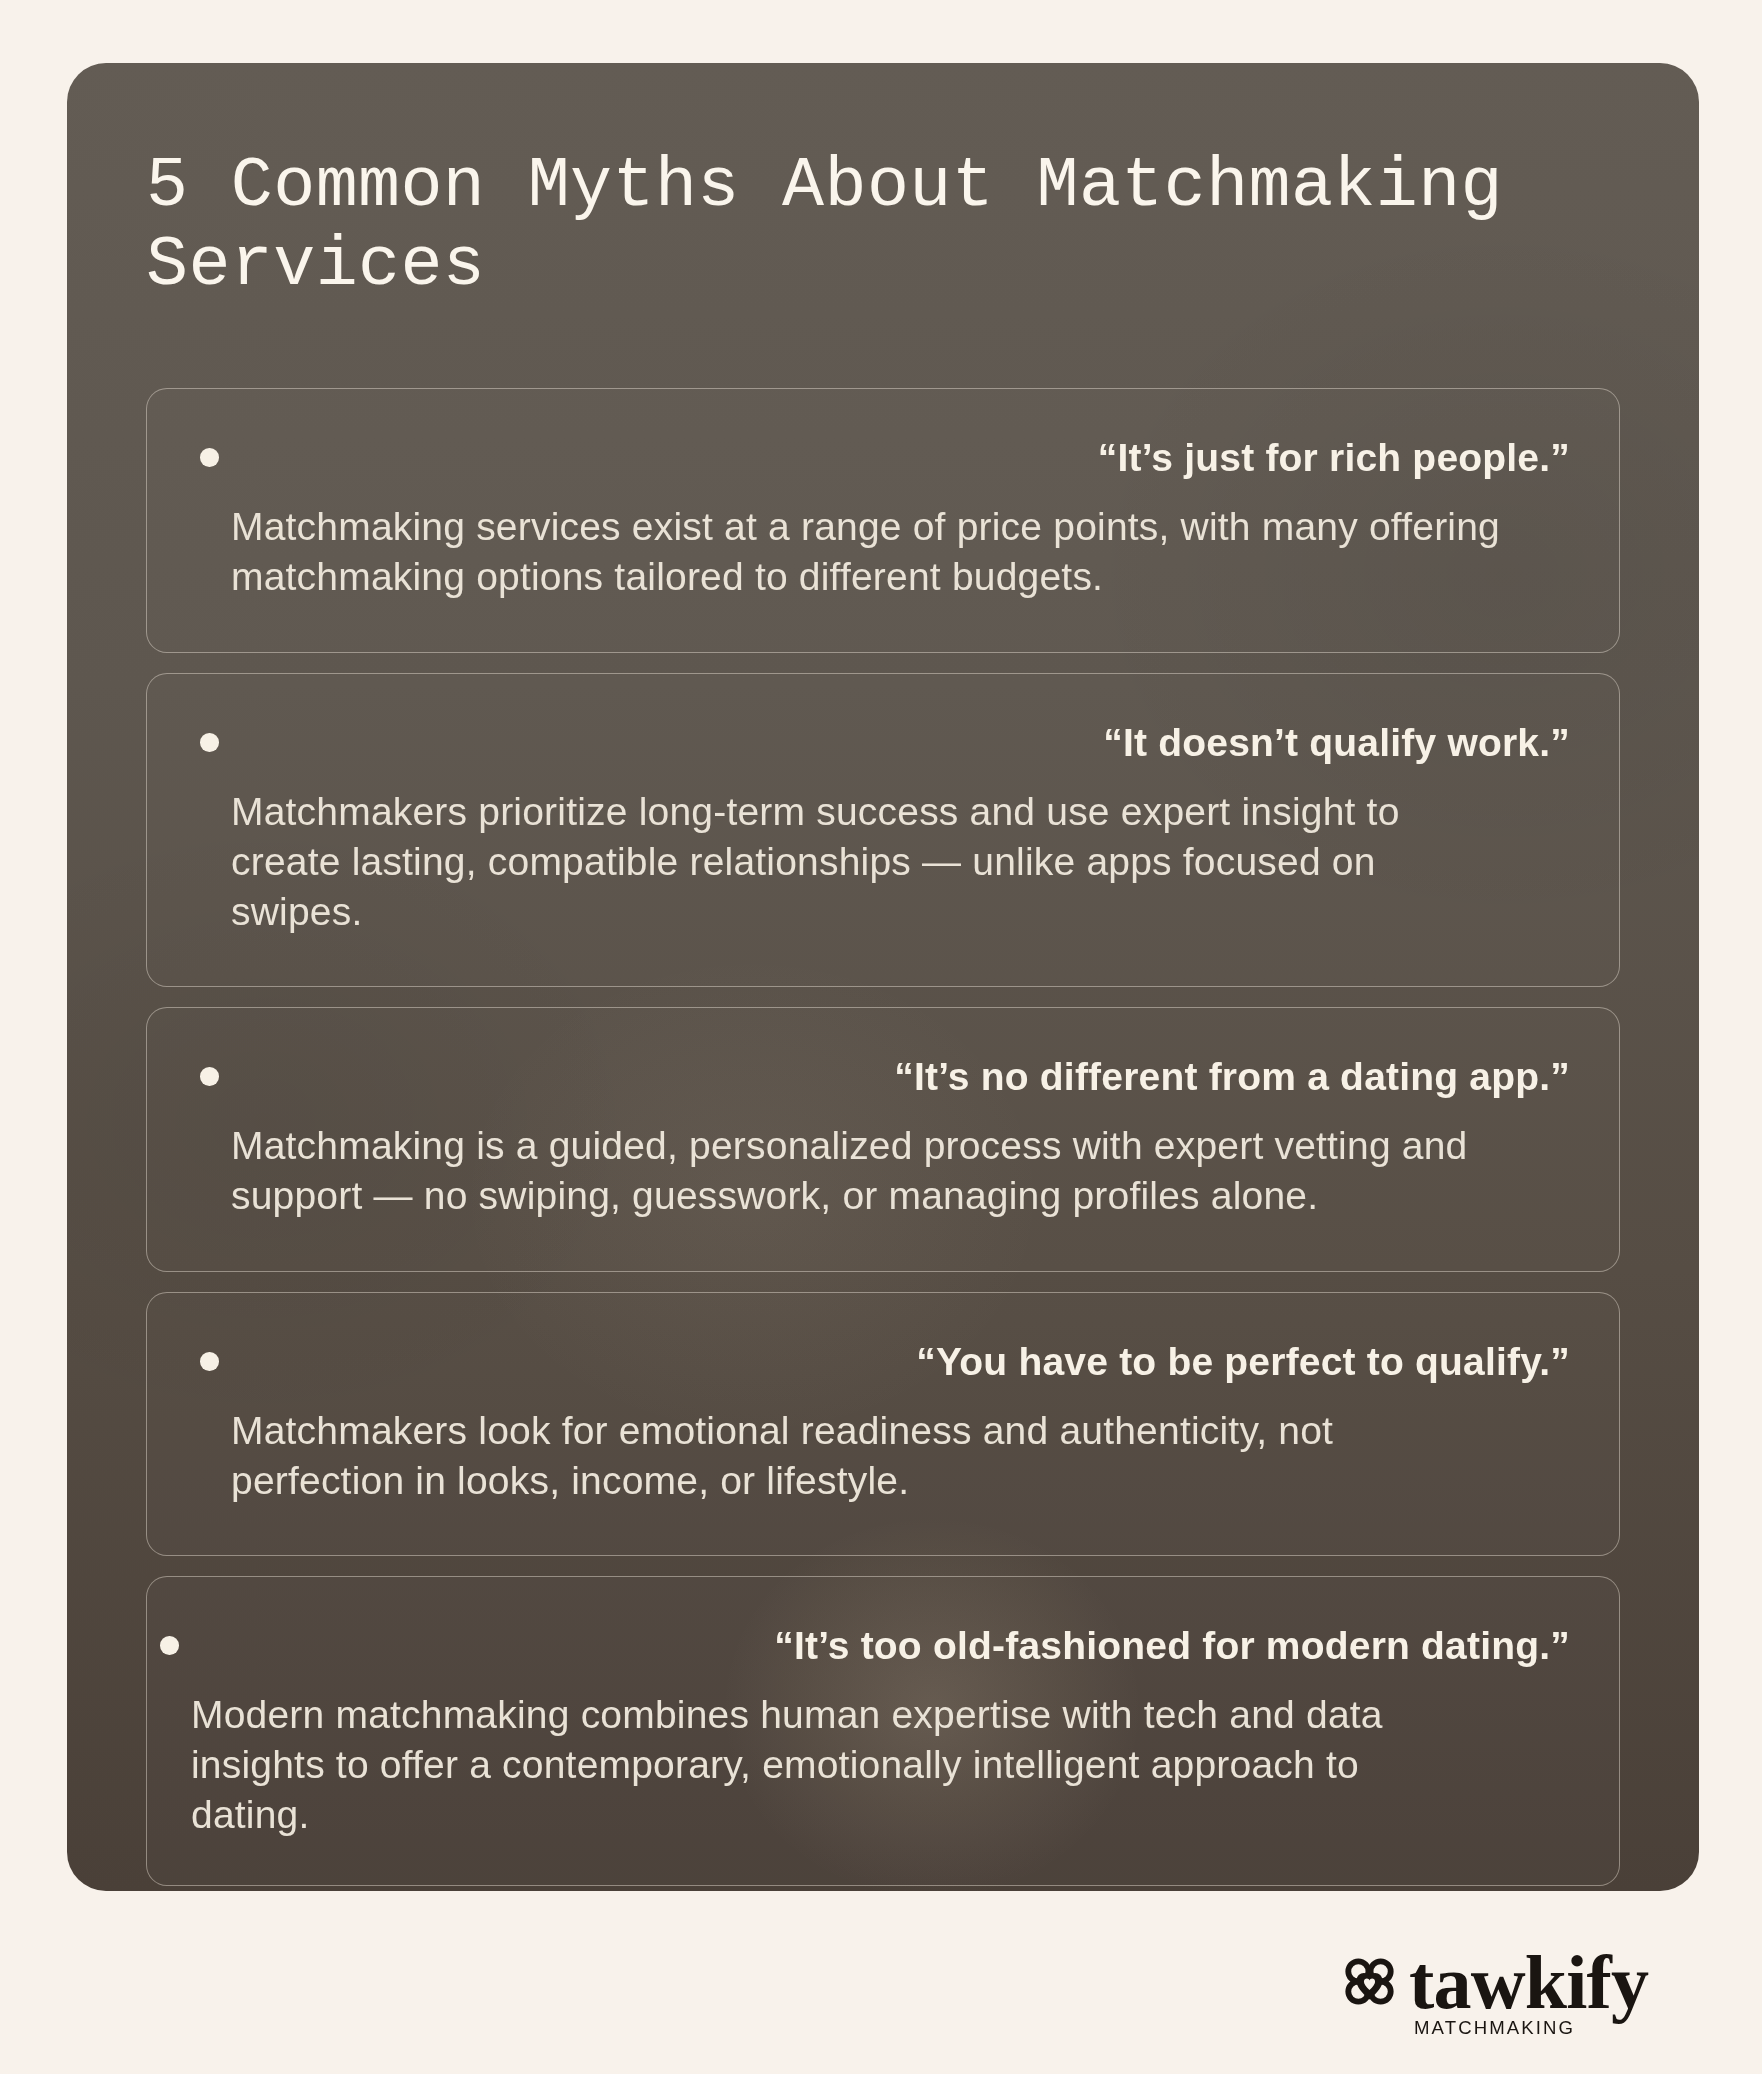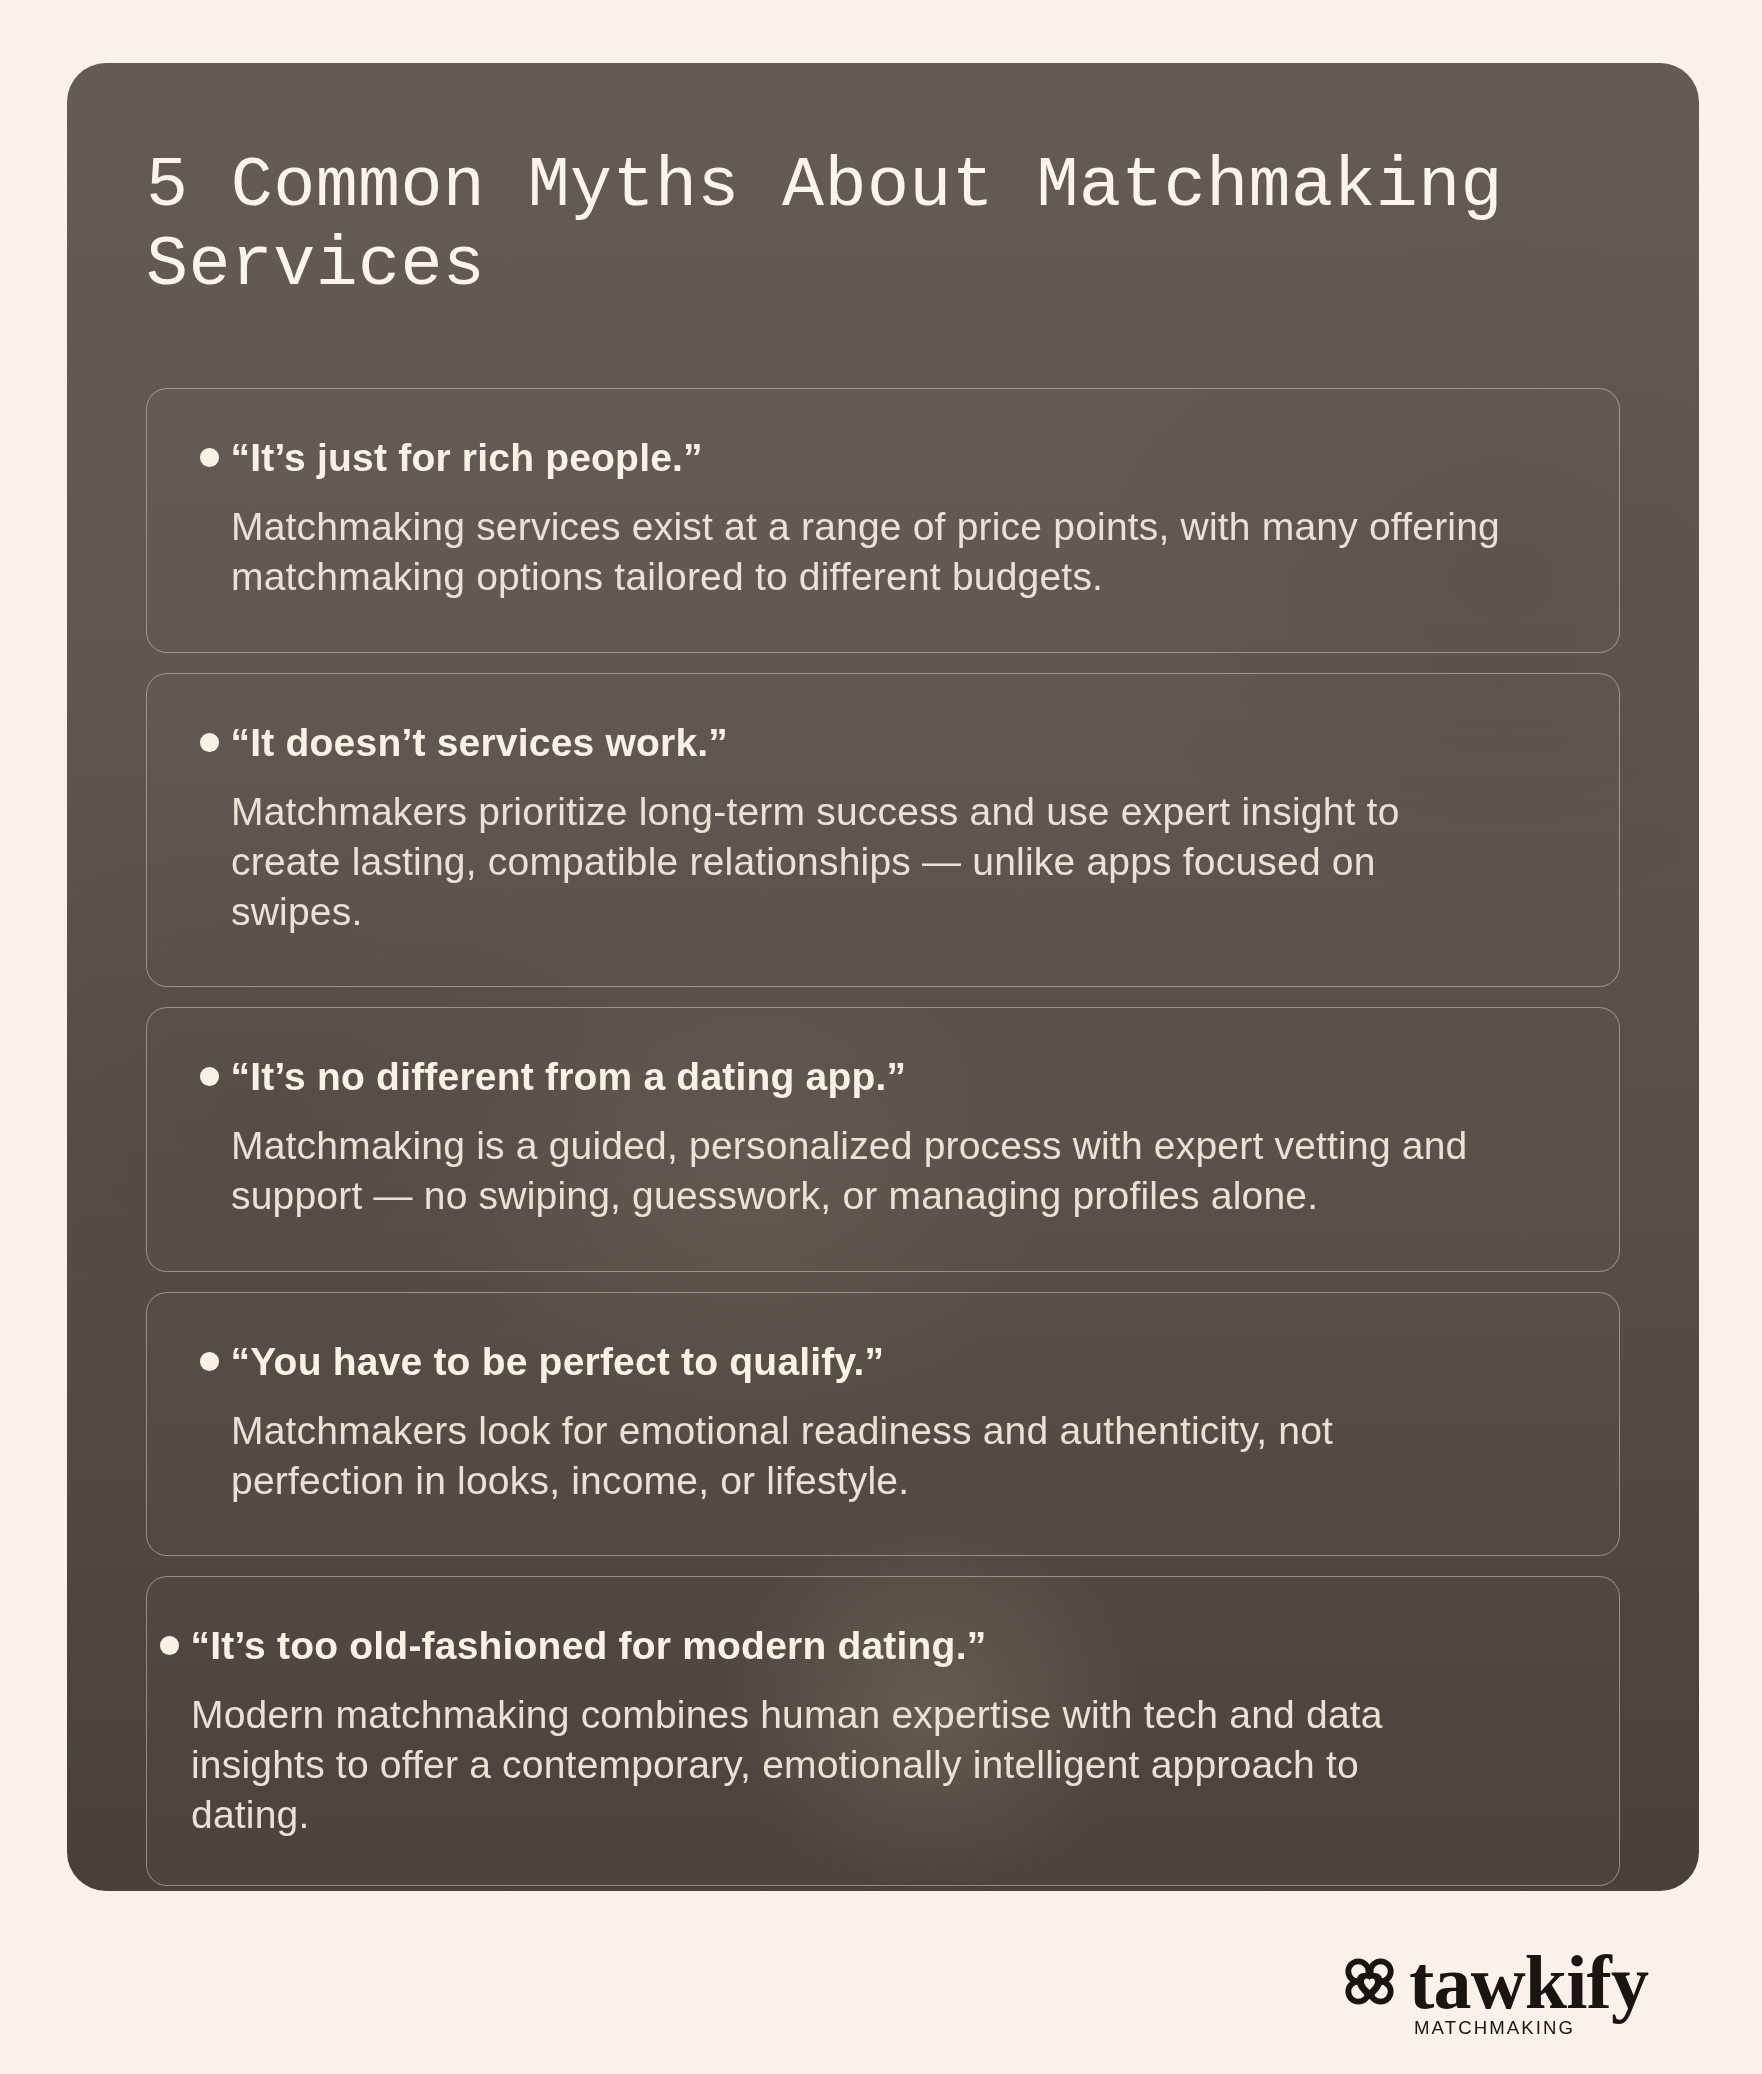--- a/index.html
+++ b/index.html
@@ -46,20 +46,21 @@
     margin-bottom: 20px;
   }
   .card-1 { min-height: 265px; }
   .card-2 { min-height: 314px; }
   .card-3 { min-height: 265px; }
   .card-4 { min-height: 264px; }
   .card-5 { min-height: 293px; padding-left: 13px; }
   .card-head {
     display: flex;
     align-items: center;
+    justify-content: space-between;
   }
   .bullet {
     flex: 0 0 auto;
     width: 18.6px;
     height: 18.6px;
     border-radius: 50%;
     background: #F7F1E6;
     margin-right: 12px;
   }
   .heading {
@@ -126,21 +127,21 @@
       <div class="card-head">
         <span class="bullet"></span>
         <h2 class="heading">“It’s just for rich people.”</h2>
       </div>
       <p>Matchmaking services exist at a range of price points, with many offering matchmaking options tailored to different budgets.</p>
     </section>
 
     <section class="card card-2">
       <div class="card-head">
         <span class="bullet"></span>
-        <h2 class="heading">“It doesn’t services work.”</h2>
+        <h2 class="heading">“It doesn’t qualify work.”</h2>
       </div>
       <p>Matchmakers prioritize long-term success and use expert insight to create lasting, compatible relationships — unlike apps focused on swipes.</p>
     </section>
 
     <section class="card card-3">
       <div class="card-head">
         <span class="bullet"></span>
         <h2 class="heading">“It’s no different from a dating app.”</h2>
       </div>
       <p>Matchmaking is a guided, personalized process with expert vetting and support — no swiping, guesswork, or managing profiles alone.</p>

